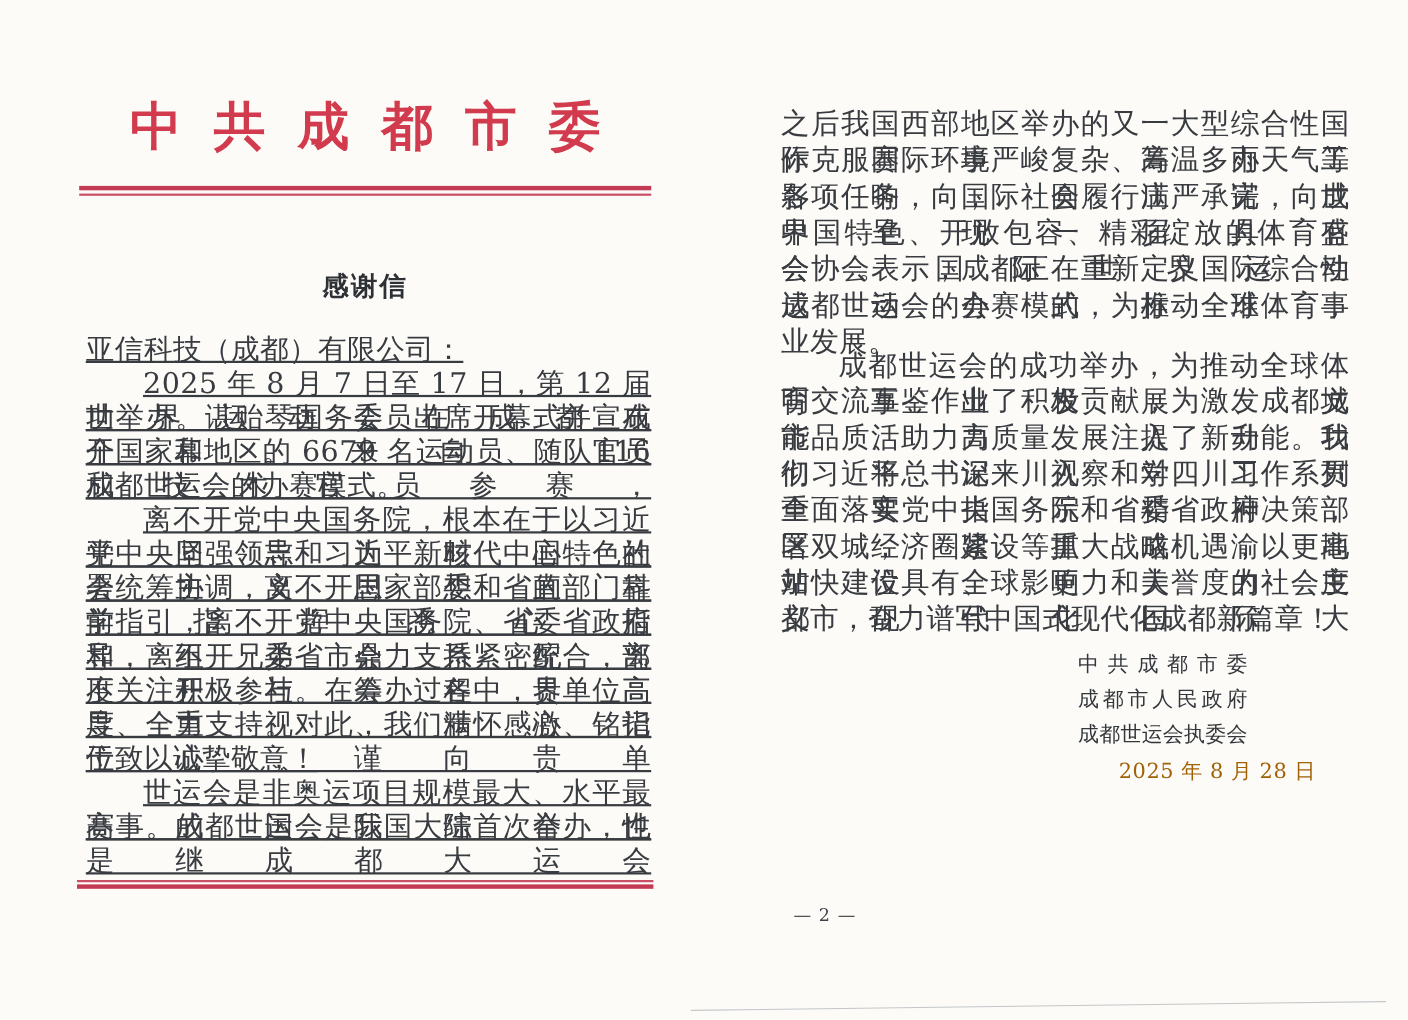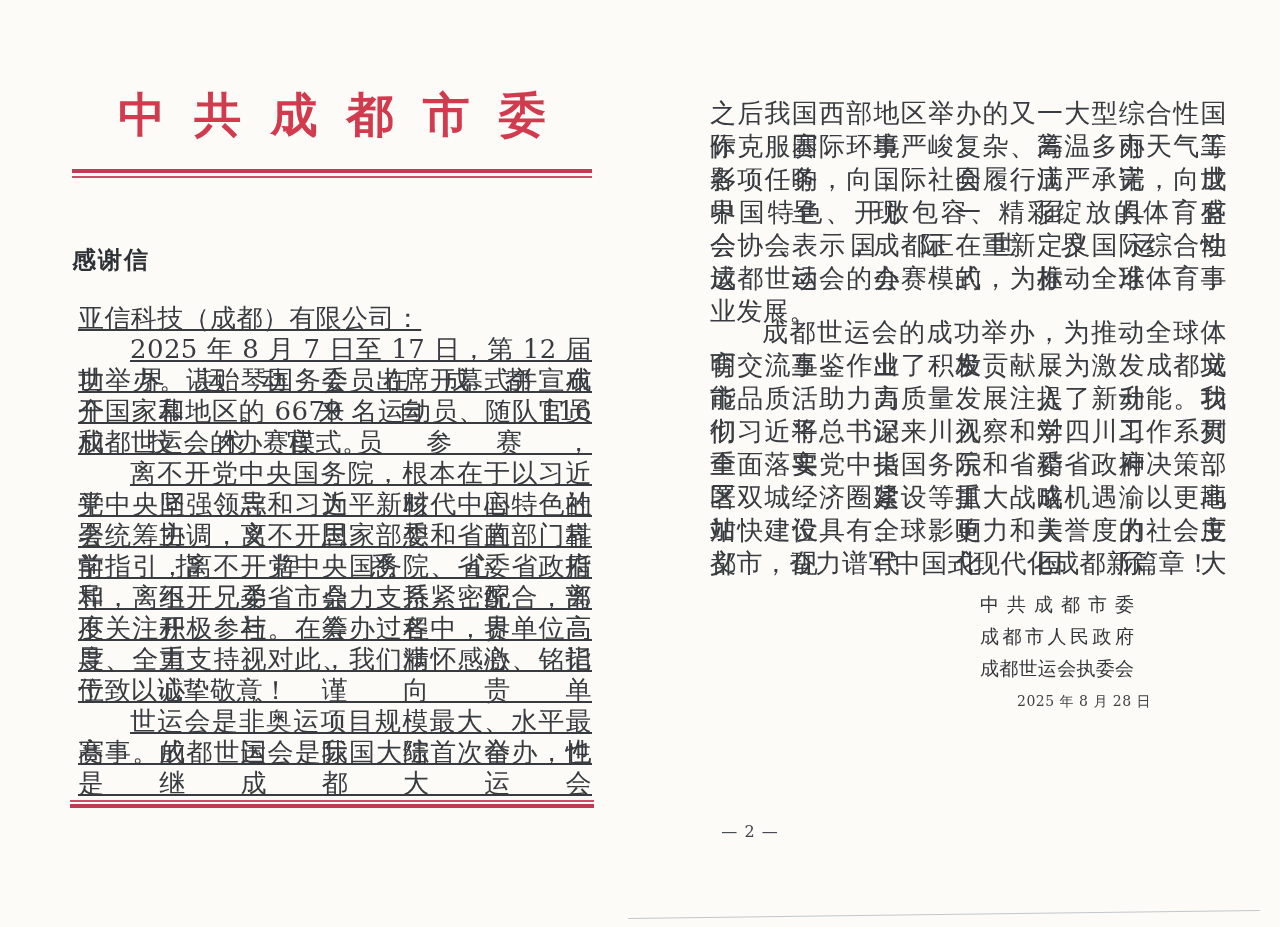--- a/index.html
+++ b/index.html
@@ -17,21 +17,21 @@
     font-size:47px;font-weight:700;color:#d23b4e;
     letter-spacing:0.62em;text-indent:0.62em;
   }
   .rule{position:absolute;left:72px;width:520px;}
   .rule-thick-top{top:169px;height:4px;background:#c43a54;}
   .rule-thin-top{top:176px;height:2px;background:#c94e66;}
   .rule-thin-bot{left:70px;width:524px;top:800px;height:1.5px;background:#c94e66;}
   .rule-thick-bot{left:70px;width:524px;top:804px;height:3.5px;background:#c43a54;}
   .doc-title{
     position:absolute;left:72px;top:244px;width:520px;
-    font-size:24px;font-weight:700;color:#2d3035;
+    text-align:center;font-size:24px;font-weight:700;color:#2d3035;
     letter-spacing:2px;
   }
   .bodycol{position:absolute;}
   .body-left{left:78px;top:303px;width:514px;}
   .body-right{left:710px;top:97px;width:517px;}
   .ln{
     font-size:26px;letter-spacing:0.4px;
     text-align:justify;text-align-last:justify;text-justify:inter-character;
     white-space:normal;
   }
@@ -41,21 +41,21 @@
   .ln.end{text-align-last:left;}
   .ln.gap{margin-top:21px;font-family:Liberation Serif, serif;}
   
   .sig{position:absolute;left:980px;top:588px;width:154px;}
   .sig-line{
     height:32px;line-height:32px;font-size:19px;color:#33363b;
     text-align:justify;text-align-last:justify;text-justify:inter-character;
   }
   .sig-date{
     position:absolute;left:1017px;top:690px;height:22px;line-height:22px;
-    font-size:14px;color:#404040;white-space:nowrap;letter-spacing:0.5px;
+    font-size:19px;color:#a16207;white-space:nowrap;letter-spacing:0.5px;
   }
   .pagenum{
     position:absolute;left:696px;top:822px;width:108px;
     text-align:center;font-size:16px;color:#3e424a;letter-spacing:1px;
     white-space:nowrap;
   }
   
   .scan-edge{
     position:absolute;left:628px;top:918px;width:632px;height:0;
     border-top:1.4px solid #c3c7ca;

